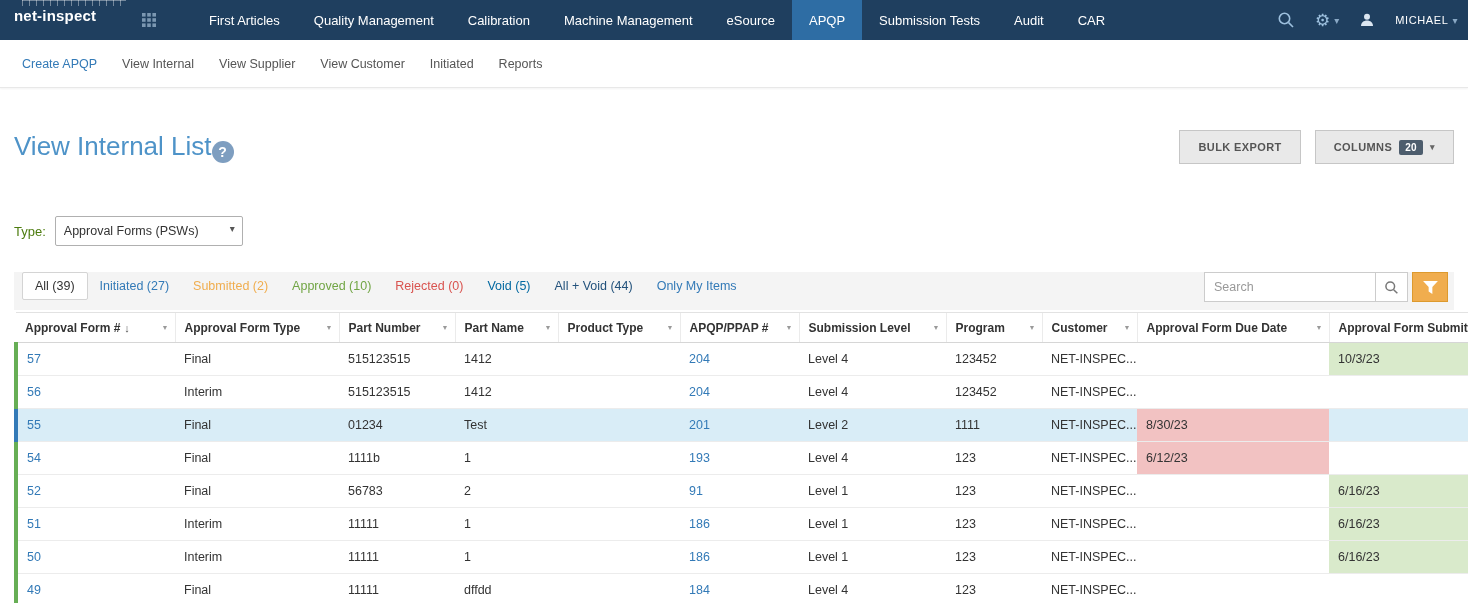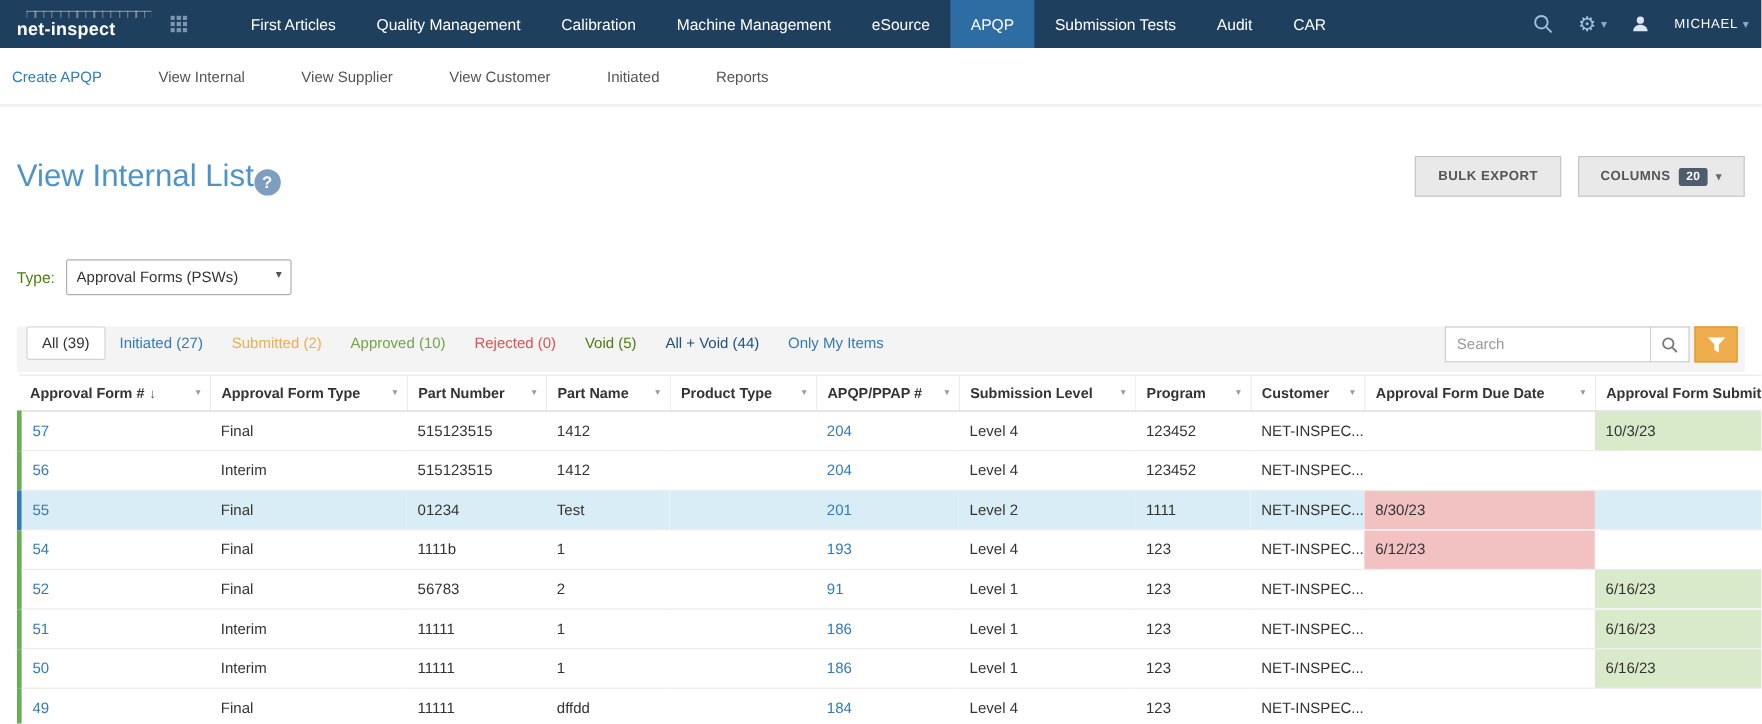--- a/index.html
+++ b/index.html
@@ -2,36 +2,36 @@
 <html style="--topnav_bg: #1f3f5f; --active_nav_bg: #2e6da4; --link_blue: #337ab7; --title_blue: #4e93c8; --overdue_bg: #f2c2c2; --submitted_bg: #d9eacb; --row_indicator_green: #67ae55; --selected_row_bg: #d9edf7; --filter_button_bg: #f0ad4e;"><head>
 <meta charset="utf-8">
 <style>
   * { margin:0; padding:0; box-sizing:border-box; }
   html,body { width:1468px; height:603px; overflow:hidden; }
   body { font-family:"Liberation Sans", sans-serif; font-size:13px; color:#333; background:#fff; }
   a { text-decoration:none; cursor:pointer; }
 
   
   .topnav { height:40px; background:var(--topnav_bg); display:flex; align-items:stretch; }
-  .logo-area { display:flex; flex-direction:column; justify-content:center; padding:0 6px 0 14px; cursor:pointer; }
+  .logo-area { display:flex; flex-direction:column; justify-content:flex-start; padding:0 6px 0 14px; cursor:pointer; }
   .logo-ruler { width:104px; height:6px; margin:0 0 2px 8px; border-top:1px solid rgba(255,255,255,.38);
     background:repeating-linear-gradient(90deg, rgba(255,255,255,.38) 0 1px, transparent 1px 7px); }
   .logo-text { color:#fff; font-weight:bold; font-size:15px; letter-spacing:.2px; line-height:1; }
   .apps-icon { display:flex; align-items:center; margin:0 10px; cursor:pointer; }
   .topnav-items { display:flex; align-items:stretch; margin-left:26px;text-align:right; }
   .topnav-item { display:flex; align-items:center; padding:0 17px; color:#fff; font-size:13px; cursor:pointer; white-space:nowrap; }
   .topnav-item.active { background:var(--active_nav_bg); }
   .topnav-right { margin-left:auto; display:flex; align-items:center; gap:20px; padding-right:10px; }
   .icon-btn { display:flex; align-items:center; cursor:pointer; }
   .gear-glyph { font-size:17px; color:#9dc0de; line-height:1; }
   .caret-lt { font-size:10px; color:#8aa9c6; margin-left:4px; }
   .user-group { display:flex; align-items:center; color:#fff; font-size:11px; letter-spacing:.6px; cursor:pointer; }
 
   
-  .subnav { height:48px; display:flex; align-items:center; padding-left:10px; gap:47px;
+  .subnav { height:48px; display:flex; align-items:center; padding-left:22px; gap:25px;
     background:#fff; border-bottom:1px solid #e8e8e8; box-shadow:0 1px 2px rgba(0,0,0,.05); }
   .subnav-item { color:#555; font-size:12.5px; cursor:pointer; white-space:nowrap; }
   .subnav-item.accent { color:var(--link_blue); }
 
   
   .content { padding:0 14px; }
   .title-row { display:flex; align-items:center; justify-content:space-between; margin-top:42px; }
   .title-left { display:flex; align-items:flex-end; gap:0; }
   h1 { font-size:26px; font-weight:400; color:var(--title_blue); line-height:1.2; }
   .help { width:22px; height:22px; border-radius:50%; background:#7e9ec0; color:#fff; font-size:14px;
@@ -202,21 +202,21 @@
         <a class="status-tab active" style="color: rgb(51, 51, 51);">All (39)</a>
 
         <a class="status-tab" style="color: rgb(51, 122, 183);">Initiated (27)</a>
 
         <a class="status-tab" style="color: rgb(240, 173, 78);">Submitted (2)</a>
 
         <a class="status-tab" style="color: rgb(113, 165, 68);">Approved (10)</a>
 
         <a class="status-tab" style="color: rgb(217, 83, 79);">Rejected (0)</a>
 
-        <a class="status-tab" style="color: #4d7c0f;">Void (5)</a>
+        <a class="status-tab" style="color: #0369a1;">Void (5)</a>
 
         <a class="status-tab" style="color: rgb(35, 82, 124);">All + Void (44)</a>
 
         <a class="status-tab" style="color: rgb(51, 122, 183);">Only My Items</a>
 
     </div>
     <div class="search-group">
       <input placeholder="Search" style="">
       <button class="search-btn">
         <svg width="15" height="15" viewBox="0 0 18 18" fill="none" stroke="#777" stroke-width="1.8">

